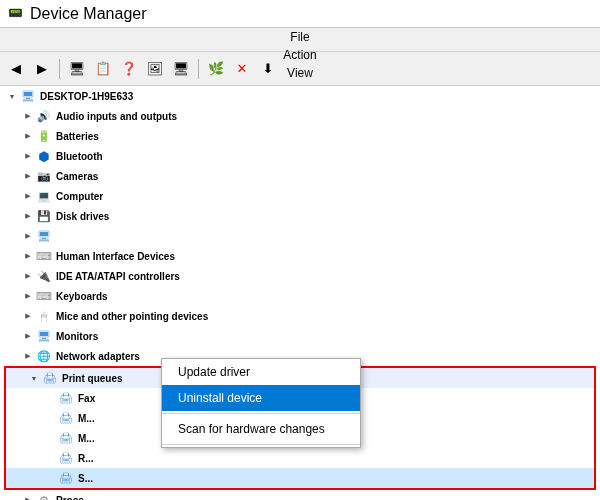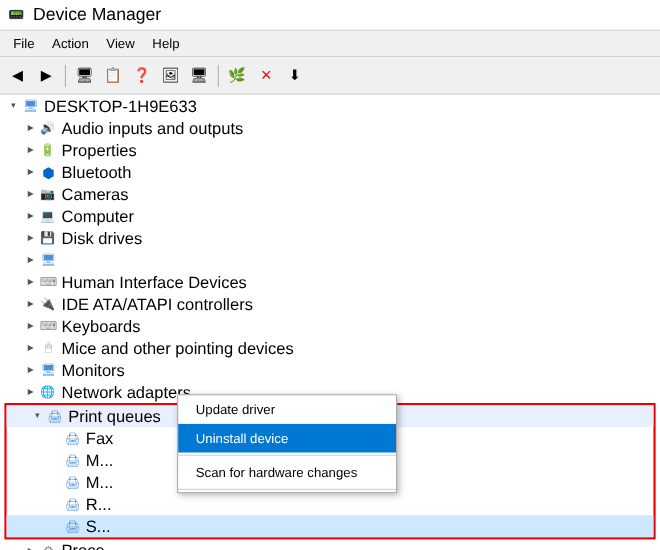--- a/index.html
+++ b/index.html
@@ -28,20 +28,21 @@
       font-size: 16px;
       color: #000;
     }
     .menu-bar {
       background: #f0f0f0;
       height: 24px;
       display: flex;
       align-items: center;
       padding: 0 4px;
       border-bottom: 1px solid #d0d0d0;
+      flex-direction: column;
     }
     .menu-item {
       padding: 2px 8px;
       cursor: pointer;
       font-size: 12px;
       color: #000;
     }
     .toolbar {
       background: #f0f0f0;
       height: 34px;
@@ -92,22 +93,23 @@
       width: 16px;
       height: 16px;
       margin-right: 4px;
       flex-shrink: 0;
       display: inline-flex;
       align-items: center;
       justify-content: center;
       font-size: 11px;
     }
     .item-label {
-      font-size: 15px;
+      font-size: 10px;
       color: inherit;
+      font-weight: bold;
     }
     .indent1 { padding-left: 4px; }
     .indent2 { padding-left: 20px; }
     .indent3 { padding-left: 36px; }
 
     
     .print-queues-box {
       border: 2px solid #e00;
       margin: 0 4px;
     }
@@ -193,21 +195,21 @@
 
   <div class="tree-item indent2">
     <span class="expand-arrow arrow-right"></span>
     <span class="item-icon icon-audio">🔊</span>
     <span class="item-label">Audio inputs and outputs</span>
   </div>
 
   <div class="tree-item indent2">
     <span class="expand-arrow arrow-right"></span>
     <span class="item-icon icon-battery">🔋</span>
-    <span class="item-label">Properties</span>
+    <span class="item-label">Batteries</span>
   </div>
 
   <div class="tree-item indent2">
     <span class="expand-arrow arrow-right"></span>
     <span class="item-icon icon-bluetooth" style="color:#0066cc;font-size:13px;">⬢</span>
     <span class="item-label">Bluetooth</span>
   </div>
 
   <div class="tree-item indent2">
     <span class="expand-arrow arrow-right"></span>

